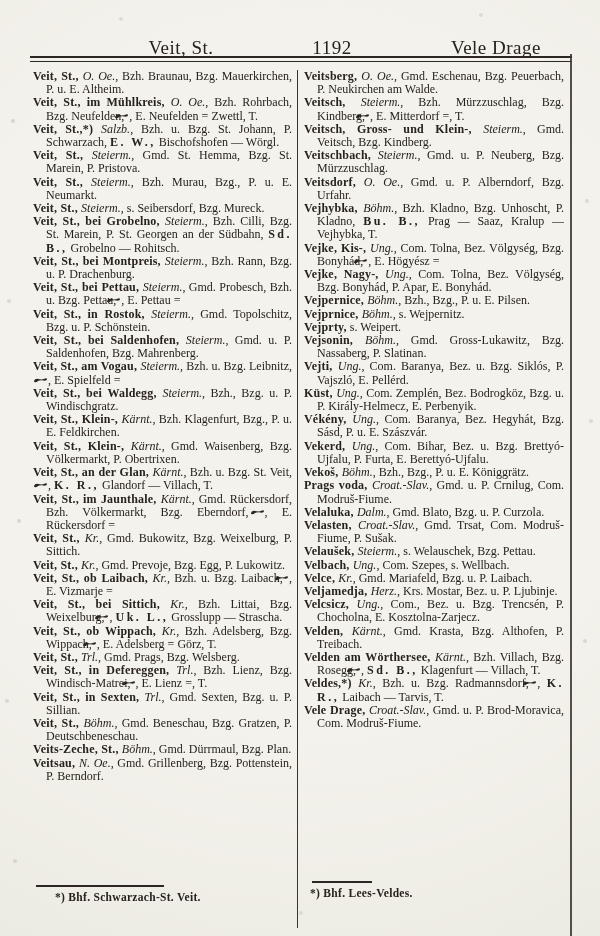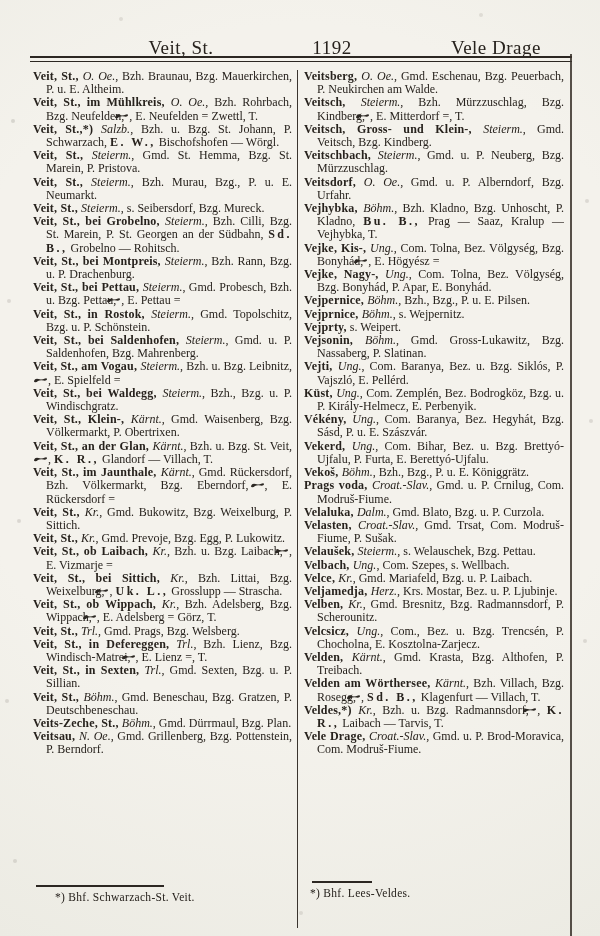--- a/index.html
+++ b/index.html
@@ -24,21 +24,21 @@
   .entry{margin:0;padding-left:13px;text-indent:-13px;text-align:justify;
     overflow-wrap:break-word;}
   .b{font-weight:bold;letter-spacing:0.2px;}
   .i{font-style:italic;}
   .n{}
   .sp{font-weight:bold;letter-spacing:2.5px;}
   .horn-wrap{display:inline-block;vertical-align:baseline;line-height:0;}
   .fn-rule{position:absolute;height:1.5px;background:#2c2722;}
   .fn-rule-left{left:36px;top:885px;width:128px;}
   .fn-rule-right{left:312px;top:881px;width:60px;}
-  .fn{position:absolute;font-size:11.5px;font-weight:normal;letter-spacing:0.3px;white-space:nowrap;}
+  .fn{position:absolute;font-size:11.5px;font-weight:bold;letter-spacing:0.3px;white-space:nowrap;}
   .fn-left{left:55px;top:891px;}
   .fn-right{left:310px;top:887px;}
   .page-edge{position:absolute;top:54px;bottom:0;left:570px;width:2px;background:#39332c;opacity:0.85;}
   .specks{position:absolute;left:0;top:0;width:2px;height:2px;border-radius:50%;
     box-shadow:12px 120px 0 1px rgba(50,42,34,.14), 8px 300px 0 1px rgba(50,42,34,.12),
     18px 520px 0 1px rgba(50,42,34,.13), 6px 700px 0 1px rgba(50,42,34,.12),
     14px 860px 0 1px rgba(50,42,34,.12), 586px 200px 0 1px rgba(50,42,34,.12),
     590px 420px 0 1px rgba(50,42,34,.12), 584px 640px 0 1px rgba(50,42,34,.12),
     300px 912px 0 1px rgba(50,42,34,.10), 120px 18px 0 1px rgba(50,42,34,.10),
     480px 14px 0 1px rgba(50,42,34,.10);}
@@ -72,20 +72,21 @@
           <p class="entry"><span class="b">Veit, St., bei Montpreis, </span><span class="i">Steierm.</span><span class="n">, Bzh. Rann, Bzg. u. P. Drachenburg.</span></p>
           <p class="entry"><span class="b">Veit, St., bei Pettau, </span><span class="i">Steierm.</span><span class="n">, Gmd. Probesch, Bzh. u. Bzg. Pettau, </span><span class="horn-wrap"><svg viewBox="0 0 30 14" width="15" height="8">
                 <path d="M2 9 Q4 3 11 5 Q17 7 24 4 Q28 2 28 6 Q27 9 21 8 Q14 7 10 9 Q7 12 4 11.5 Q1.5 11 2 9 Z" fill="#2b2723"></path>
               </svg></span><span class="n">, E. Pettau =</span></p>
           <p class="entry"><span class="b">Veit, St., in Rostok, </span><span class="i">Steierm.</span><span class="n">, Gmd. Topolschitz, Bzg. u. P. Schönstein.</span></p>
           <p class="entry"><span class="b">Veit, St., bei Saldenhofen, </span><span class="i">Steierm.</span><span class="n">, Gmd. u. P. Saldenhofen, Bzg. Mahrenberg.</span></p>
           <p class="entry"><span class="b">Veit, St., am Vogau, </span><span class="i">Steierm.</span><span class="n">, Bzh. u. Bzg. Leibnitz, </span><span class="horn-wrap"><svg viewBox="0 0 30 14" width="15" height="8">
                 <path d="M2 9 Q4 3 11 5 Q17 7 24 4 Q28 2 28 6 Q27 9 21 8 Q14 7 10 9 Q7 12 4 11.5 Q1.5 11 2 9 Z" fill="#2b2723"></path>
               </svg></span><span class="n">, E. Spielfeld =</span></p>
           <p class="entry"><span class="b">Veit, St., bei Waldegg, </span><span class="i">Steierm.</span><span class="n">, Bzh., Bzg. u. P. Windischgratz.</span></p>
+          <p class="entry"><span class="b">Veit, St., Klein-, </span><span class="i">Kärnt.</span><span class="n">, Bzh. Klagenfurt, Bzg., P. u. E. Feldkirchen.</span></p>
           <p class="entry"><span class="b">Veit, St., Klein-, </span><span class="i">Kärnt.</span><span class="n">, Gmd. Waisenberg, Bzg. Völkermarkt, P. Obertrixen.</span></p>
           <p class="entry"><span class="b">Veit, St., an der Glan, </span><span class="i">Kärnt.</span><span class="n">, Bzh. u. Bzg. St. Veit, </span><span class="horn-wrap"><svg viewBox="0 0 30 14" width="15" height="8">
                 <path d="M2 9 Q4 3 11 5 Q17 7 24 4 Q28 2 28 6 Q27 9 21 8 Q14 7 10 9 Q7 12 4 11.5 Q1.5 11 2 9 Z" fill="#2b2723"></path>
               </svg></span><span class="n">, </span><span class="sp">K. R.,</span><span class="n"> Glandorf — Villach, T.</span></p>
           <p class="entry"><span class="b">Veit, St., im Jaunthale, </span><span class="i">Kärnt.</span><span class="n">, Gmd. Rückersdorf, Bzh. Völkermarkt, Bzg. Eberndorf, </span><span class="horn-wrap"><svg viewBox="0 0 30 14" width="15" height="8">
                 <path d="M2 9 Q4 3 11 5 Q17 7 24 4 Q28 2 28 6 Q27 9 21 8 Q14 7 10 9 Q7 12 4 11.5 Q1.5 11 2 9 Z" fill="#2b2723"></path>
               </svg></span><span class="n">, E. Rückersdorf =</span></p>
           <p class="entry"><span class="b">Veit, St., </span><span class="i">Kr.</span><span class="n">, Gmd. Bukowitz, Bzg. Weixelburg, P. Sittich.</span></p>
           <p class="entry"><span class="b">Veit, St., </span><span class="i">Kr.</span><span class="n">, Gmd. Prevoje, Bzg. Egg, P. Lukowitz.</span></p>
           <p class="entry"><span class="b">Veit, St., ob Laibach, </span><span class="i">Kr.</span><span class="n">, Bzh. u. Bzg. Laibach, </span><span class="horn-wrap"><svg viewBox="0 0 30 14" width="15" height="8">
@@ -131,21 +132,20 @@
           <p class="entry"><span class="b">Vékény, </span><span class="i">Ung.</span><span class="n">, Com. Baranya, Bez. Hegyhát, Bzg. Sásd, P. u. E. Szászvár.</span></p>
           <p class="entry"><span class="b">Vekerd, </span><span class="i">Ung.</span><span class="n">, Com. Bihar, Bez. u. Bzg. Brettyó-Ujfalu, P. Furta, E. Berettyó-Ujfalu.</span></p>
           <p class="entry"><span class="b">Vekoš, </span><span class="i">Böhm.</span><span class="n">, Bzh., Bzg., P. u. E. Königgrätz.</span></p>
           <p class="entry"><span class="b">Prags voda, </span><span class="i">Croat.-Slav.</span><span class="n">, Gmd. u. P. Crnilug, Com. Modruš-Fiume.</span></p>
           <p class="entry"><span class="b">Velaluka, </span><span class="i">Dalm.</span><span class="n">, Gmd. Blato, Bzg. u. P. Curzola.</span></p>
           <p class="entry"><span class="b">Velasten, </span><span class="i">Croat.-Slav.</span><span class="n">, Gmd. Trsat, Com. Modruš-Fiume, P. Sušak.</span></p>
           <p class="entry"><span class="b">Velaušek, </span><span class="i">Steierm.</span><span class="n">, s. Welauschek, Bzg. Pettau.</span></p>
           <p class="entry"><span class="b">Velbach, </span><span class="i">Ung.</span><span class="n">, Com. Szepes, s. Wellbach.</span></p>
           <p class="entry"><span class="b">Velce, </span><span class="i">Kr.</span><span class="n">, Gmd. Mariafeld, Bzg. u. P. Laibach.</span></p>
           <p class="entry"><span class="b">Veljamedja, </span><span class="i">Herz.</span><span class="n">, Krs. Mostar, Bez. u. P. Ljubinje.</span></p>
-          <p class="entry"><span class="b">Velben, </span><span class="i">Kr.</span><span class="n">, Gmd. Bresnitz, Bzg. Radmannsdorf, P. Scherounitz.</span></p>
           <p class="entry"><span class="b">Velcsicz, </span><span class="i">Ung.</span><span class="n">, Com., Bez. u. Bzg. Trencsén, P. Chocholna, E. Kosztolna-Zarjecz.</span></p>
           <p class="entry"><span class="b">Velden, </span><span class="i">Kärnt.</span><span class="n">, Gmd. Krasta, Bzg. Althofen, P. Treibach.</span></p>
           <p class="entry"><span class="b">Velden am Wörthersee, </span><span class="i">Kärnt.</span><span class="n">, Bzh. Villach, Bzg. Rosegg, </span><span class="horn-wrap"><svg viewBox="0 0 30 14" width="15" height="8">
                 <path d="M2 9 Q4 3 11 5 Q17 7 24 4 Q28 2 28 6 Q27 9 21 8 Q14 7 10 9 Q7 12 4 11.5 Q1.5 11 2 9 Z" fill="#2b2723"></path>
               </svg></span><span class="n">, </span><span class="sp">Sd. B.,</span><span class="n"> Klagenfurt — Villach, T.</span></p>
           <p class="entry"><span class="b">Veldes,*) </span><span class="i">Kr.</span><span class="n">, Bzh. u. Bzg. Radmannsdorf, </span><span class="horn-wrap"><svg viewBox="0 0 30 14" width="15" height="8">
                 <path d="M2 9 Q4 3 11 5 Q17 7 24 4 Q28 2 28 6 Q27 9 21 8 Q14 7 10 9 Q7 12 4 11.5 Q1.5 11 2 9 Z" fill="#2b2723"></path>
               </svg></span><span class="n">, </span><span class="sp">K. R.,</span><span class="n"> Laibach — Tarvis, T.</span></p>
           <p class="entry"><span class="b">Vele Drage, </span><span class="i">Croat.-Slav.</span><span class="n">, Gmd. u. P. Brod-Moravica, Com. Modruš-Fiume.</span></p>
         </div>

